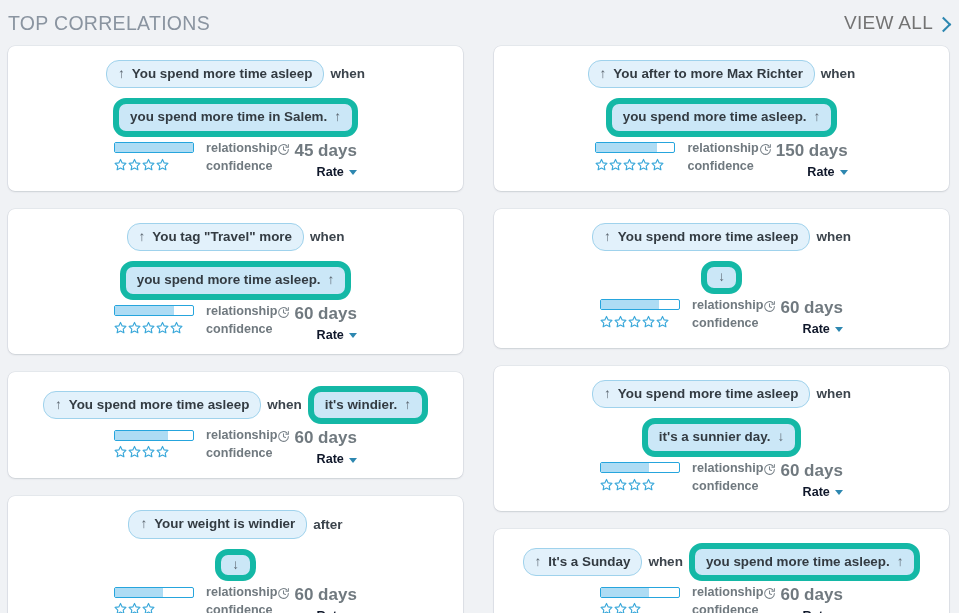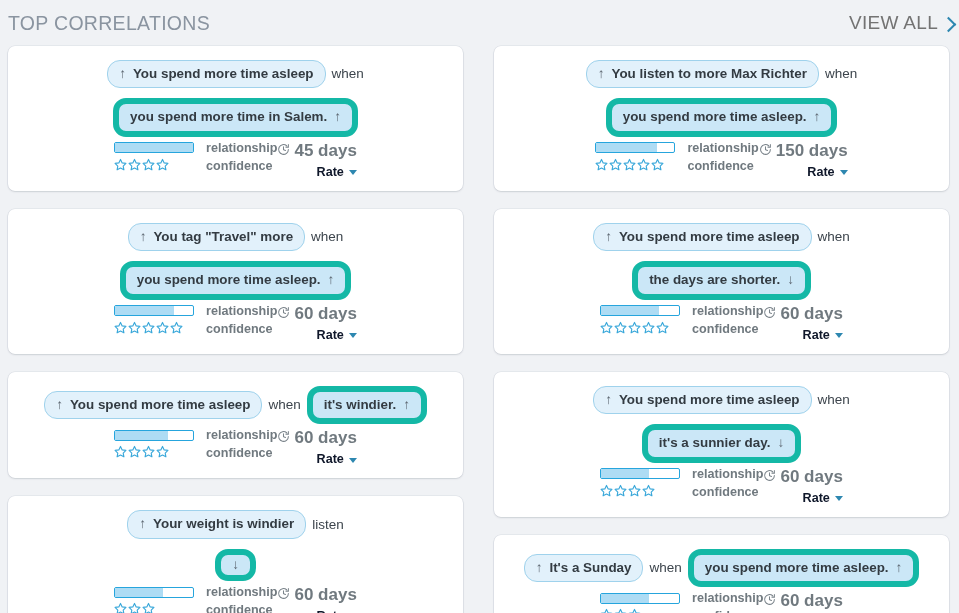--- a/index.html
+++ b/index.html
@@ -17,21 +17,21 @@
   }
 
   
   .header {
     position: absolute;
     left: 0; top: 0;
     width: 959px; height: 46px;
     display: flex;
     align-items: center;
     justify-content: space-between;
-    padding: 0 5px 0 8px;
+    padding: 0 10px 0 8px;
   }
   .header-title {
     font-size: 19.5px;
     letter-spacing: 0.3px;
     color: #8a94a0;
     font-weight: 400;
     white-space: nowrap;
   }
   .view-all {
     display: flex;
@@ -108,21 +108,21 @@
   }
   .pill .arrow {
     font-size: 13.5px;
     font-weight: 400;
     color: #5c6670;
     line-height: 1;
   }
   .connector {
     font-size: 13.5px;
     color: #3c444c;
-    font-weight: 400;
+    font-weight: 700;
     white-space: nowrap;
   }
 
   
   .card-footer {
     display: flex;
     align-items: flex-start;
     justify-content: center;
     margin-top: 0;
   }
@@ -359,21 +359,21 @@
               </div>
             </div>
           </div>
         </div>
         <div class="card">
           <div class="statement">
             <span class="pill cause">
               <span class="arrow">↑</span>
               <span>Your weight is windier</span>
             </span>
-            <span class="connector">listen</span>
+            <span class="connector">after</span>
             <div style="flex-basis: 100%; height: 0px;"></div>
             <span class="pill effect">
               <span class="arrow">↓</span>
             </span>
           </div>
           <div class="card-footer">
             <div class="metrics-left">
               <div class="bar">
                 <div class="bar-fill" style="width: 62%;"></div>
               </div>
@@ -406,21 +406,21 @@
               </div>
             </div>
           </div>
         </div>
       </div>
       <div class="col">
         <div class="card">
           <div class="statement">
             <span class="pill cause">
               <span class="arrow">↑</span>
-              <span>You listen to more Max Richter</span>
+              <span>You after to more Max Richter</span>
             </span>
             <span class="connector">when</span>
             <div style="flex-basis: 100%; height: 0px;"></div>
             <span class="pill effect">
               <span>you spend more time asleep.</span>
               <span class="arrow">↑</span>
             </span>
           </div>
           <div class="card-footer">
             <div class="metrics-left">
@@ -465,21 +465,20 @@
         </div>
         <div class="card">
           <div class="statement">
             <span class="pill cause">
               <span class="arrow">↑</span>
               <span>You spend more time asleep</span>
             </span>
             <span class="connector">when</span>
             <div style="flex-basis: 100%; height: 0px;"></div>
             <span class="pill effect">
-              <span>the days are shorter.</span>
               <span class="arrow">↓</span>
             </span>
           </div>
           <div class="card-footer">
             <div class="metrics-left">
               <div class="bar">
                 <div class="bar-fill" style="width: 74%;"></div>
               </div>
               <div class="metric-label">relationship</div>
               <div class="stars">

